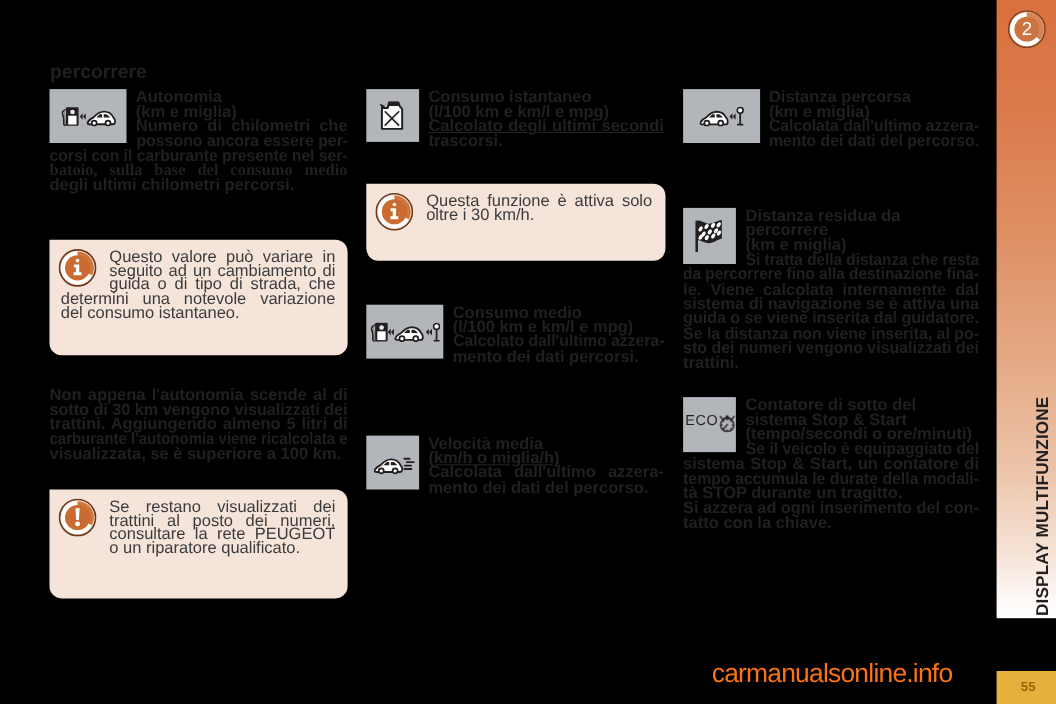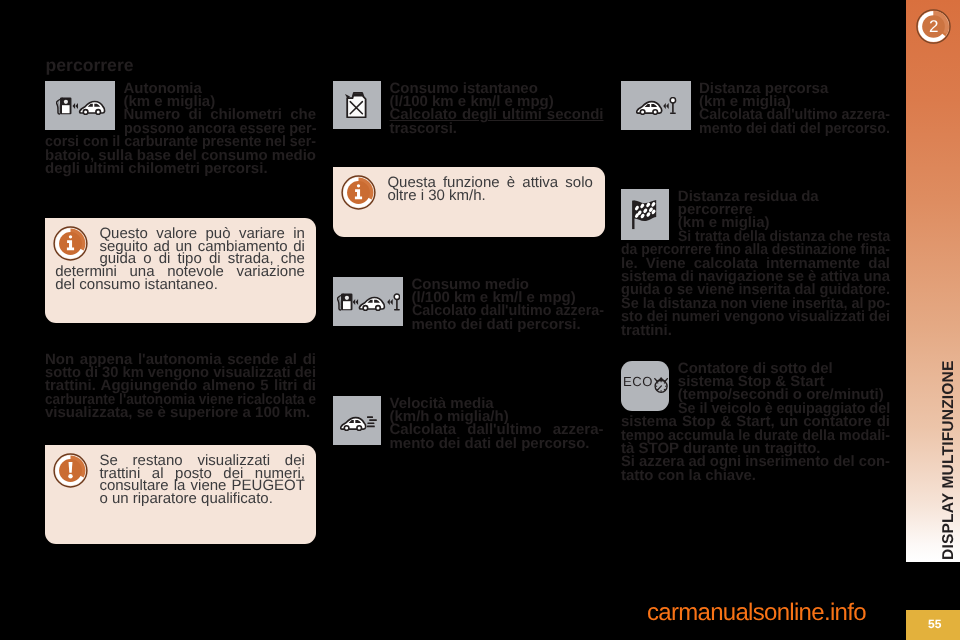--- a/index.html
+++ b/index.html
@@ -33,21 +33,21 @@
   .side{position:absolute;left:906px;top:0;width:54px;height:562px;
         background:linear-gradient(to bottom,#d9703e 0%,#db7b4c 18%,#de8d61 36%,
                    #e4a984 58%,#ecc4a9 76%,#f6e4d8 90%,#fdf9f7 97%,#ffffff 100%);}
   .sidelabel{position:absolute;color:#231f20;font-weight:bold;font-size:15.6px;
        letter-spacing:.15px;white-space:nowrap;transform-origin:0 0;
        transform:rotate(-90deg) translateZ(0);}
   .chapbadge{position:absolute;z-index:4;}
   .chapnum{position:absolute;z-index:5;color:#ffffff;font-size:17px;line-height:35px;
            text-align:center;transform:translateZ(0);}
   .pagebox{position:absolute;left:906px;top:610px;width:54px;height:30px;background:#e3b13c;}
-  .pagenum{position:absolute;color:#ffffff;font-weight:bold;font-size:12px;transform:translateZ(0);}
+  .pagenum{position:absolute;color:#a16207;font-weight:bold;font-size:12px;transform:translateZ(0);}
   .wm{position:absolute;color:#f97316;font-size:24px;letter-spacing:-0.7px;white-space:nowrap;
       transform:translateZ(0);text-align:right;}
 </style>
 </head>
 <body>
 
 <svg width="0" height="0" style="position:absolute;left:-20px;top:-20px" aria-hidden="true">
     <defs>
 
   <g id="sym-pump">
@@ -203,21 +203,21 @@
       <use href="#sym-post" x="34.1" y="0.3"></use>
     </svg>
   </div>
 
   <div class="tile" style="left:621px;top:189px;width:48px;height:51px;">
     <svg style="left:10.6px;top:10.6px;" width="26" height="30" viewBox="0 0 26 30">
         <use href="#sym-flag"></use>
       </svg>
   </div>
 
-  <div class="tile" style="left:621px;top:361px;width:48px;height:50px;border-radius:11px;">
+  <div class="tile" style="left:621px;top:361px;width:48px;height:50px;">
     <div class="ecotext">ECO</div>
     <svg style="left:2px;top:16.4px;" width="46" height="16" viewBox="0 0 46 16">
         <use href="#sym-eco"></use>
       </svg>
   </div>
 
   <div class="note" style="left:44.8px;top:217.8px;width:271px;height:105px;"></div>
   <svg class="badge" style="left:52.9px;top:225.5px;" width="35" height="35" viewBox="0 0 38 38">
       <use href="#sym-info"></use>
     </svg>
@@ -231,37 +231,37 @@
   <svg class="badge" style="left:53px;top:452.5px;" width="35" height="35" viewBox="0 0 38 38">
       <use href="#sym-warn"></use>
     </svg>
 
   <div id="flows">
       <div class="ln body-txt last" style="left: 123.5px; top: 81.6px; width: 192.5px;">Autonomia</div>
       <div class="ln body-txt last" style="left: 123.5px; top: 95px; width: 192.5px;">(km e miglia)</div>
       <div class="ln body-txt" style="left: 123.5px; top: 108.4px; width: 192.5px;">Numero di chilometri che</div>
       <div class="ln body-txt" style="left: 123.5px; top: 121.8px; width: 192.5px; transform: scaleX(0.962124) translateZ(0px);">possono ancora essere per-</div>
       <div class="ln body-txt" style="left: 45px; top: 135.2px; width: 271px; transform: scaleX(0.950512) translateZ(0px);">corsi con il carburante presente nel ser-</div>
-      <div class="ln body-txt" style="left: 45px; top: 148.6px; width: 271px;">batoio, sulla base del consumo medio</div>
+      <div class="ln body-txt" style="left: 45px; top: 148.6px; width: 271px; font-family: Liberation Serif, serif;">batoio, sulla base del consumo medio</div>
       <div class="ln body-txt last" style="left: 45px; top: 162px; width: 271px;">degli ultimi chilometri percorsi.</div>
       <div class="ln body-txt" style="left: 45px; top: 352.6px; width: 271px;">Non appena l'autonomia scende al di</div>
       <div class="ln body-txt" style="left: 45px; top: 366px; width: 271px; transform: scaleX(0.979278) translateZ(0px);">sotto di 30 km vengono visualizzati dei</div>
       <div class="ln body-txt" style="left: 45px; top: 379.4px; width: 271px;">trattini. Aggiungendo almeno 5 litri di</div>
       <div class="ln body-txt" style="left: 45px; top: 392.8px; width: 271px; transform: scaleX(0.907303) translateZ(0px);">carburante l'autonomia viene ricalcolata e</div>
       <div class="ln body-txt last" style="left: 45px; top: 406.2px; width: 271px;">visualizzata, se è superiore a 100 km.</div>
       <div class="ln body-txt last" style="left: 389.5px; top: 81.6px; width: 214px;">Consumo istantaneo</div>
       <div class="ln body-txt last" style="left: 389.5px; top: 95px; width: 214px;">(l/100 km e km/l e mpg)</div>
       <div class="ln body-txt" style="left: 389.5px; top: 108.4px; width: 214px; text-decoration: underline;">Calcolato degli ultimi secondi</div>
       <div class="ln body-txt last" style="left: 389.5px; top: 121.8px; width: 214px;">trascorsi.</div>
       <div class="ln body-txt last" style="left: 411.5px; top: 277.6px; width: 192px;">Consumo medio</div>
       <div class="ln body-txt last" style="left: 411.5px; top: 291px; width: 192px;">(l/100 km e km/l e mpg)</div>
       <div class="ln body-txt" style="left: 411.5px; top: 304.4px; width: 192px; transform: scaleX(0.954704) translateZ(0px);">Calcolato dall'ultimo azzera-</div>
       <div class="ln body-txt last" style="left: 411.5px; top: 317.8px; width: 192px;">mento dei dati percorsi.</div>
       <div class="ln body-txt last" style="left: 389.5px; top: 396.6px; width: 214px;">Velocità media</div>
-      <div class="ln body-txt last" style="left: 389.5px; top: 410px; width: 214px;">(km/h o miglia/h)</div>
+      <div class="ln body-txt last" style="left: 389.5px; top: 410px; width: 214px; text-decoration: underline;">(km/h o miglia/h)</div>
       <div class="ln body-txt" style="left: 389.5px; top: 423.4px; width: 214px;">Calcolata dall'ultimo azzera-</div>
       <div class="ln body-txt last" style="left: 389.5px; top: 436.8px; width: 214px;">mento dei dati del percorso.</div>
       <div class="ln body-txt last" style="left: 699px; top: 81.6px; width: 191px;">Distanza percorsa</div>
       <div class="ln body-txt last" style="left: 699px; top: 95px; width: 191px;">(km e miglia)</div>
       <div class="ln body-txt" style="left: 699px; top: 108.4px; width: 191px; transform: scaleX(0.953585) translateZ(0px);">Calcolata dall'ultimo azzera-</div>
       <div class="ln body-txt last" style="left: 699px; top: 121.8px; width: 191px; transform: scaleX(0.954776) translateZ(0px);">mento dei dati del percorso.</div>
       <div class="ln body-txt last" style="left: 677.8px; top: 189.6px; width: 212.2px;">Distanza residua da</div>
       <div class="ln body-txt last" style="left: 677.8px; top: 203px; width: 212.2px;">percorrere</div>
       <div class="ln body-txt last" style="left: 677.8px; top: 216.4px; width: 212.2px;">(km e miglia)</div>
       <div class="ln body-txt" style="left: 677.8px; top: 229.8px; width: 212.2px; transform: scaleX(0.928983) translateZ(0px);">Si tratta della distanza che resta</div>
@@ -283,21 +283,21 @@
       <div class="ln body-txt last" style="left: 621px; top: 468.8px; width: 269px;">tatto con la chiave.</div>
       <div class="ln note-txt" style="left: 99.4px; top: 228px; width: 205.5px;">Questo valore può variare in</div>
       <div class="ln note-txt" style="left: 99.4px; top: 240.65px; width: 205.5px;">seguito ad un cambiamento di</div>
       <div class="ln note-txt" style="left: 99.4px; top: 253.3px; width: 205.5px;">guida o di tipo di strada, che</div>
       <div class="ln note-txt" style="left: 55.2px; top: 265.95px; width: 249.7px;">determini una notevole variazione</div>
       <div class="ln note-txt last" style="left: 55.2px; top: 278.6px; width: 249.7px;">del consumo istantaneo.</div>
       <div class="ln note-txt" style="left: 387.4px; top: 177px; width: 205.5px;">Questa funzione è attiva solo</div>
       <div class="ln note-txt last" style="left: 387.4px; top: 189.65px; width: 205.5px;">oltre i 30 km/h.</div>
       <div class="ln note-txt" style="left: 99.4px; top: 455px; width: 205.5px;">Se restano visualizzati dei</div>
       <div class="ln note-txt" style="left: 99.4px; top: 467.65px; width: 205.5px;">trattini al posto dei numeri,</div>
-      <div class="ln note-txt" style="left: 99.4px; top: 480.3px; width: 205.5px;">consultare la viene PEUGEOT</div>
+      <div class="ln note-txt" style="left: 99.4px; top: 480.3px; width: 205.5px;">consultare la rete PEUGEOT</div>
       <div class="ln note-txt last" style="left: 99.4px; top: 492.95px; width: 205.5px;">o un riparatore qualificato.</div>
     </div>
 
   <div class="side"></div>
   <svg class="chapbadge" style="left:916.2px;top:9.4px;" width="35" height="35" viewBox="0 0 38 38">
     <use href="#sym-chapter"></use>
   </svg>
   <div class="chapnum" style="left:916.2px;top:9.4px;width:35px;">2</div>
   <div class="sidelabel" style="left:940px;top:560px;">DISPLAY MULTIFUNZIONE</div>
   <div class="pagebox"></div>

